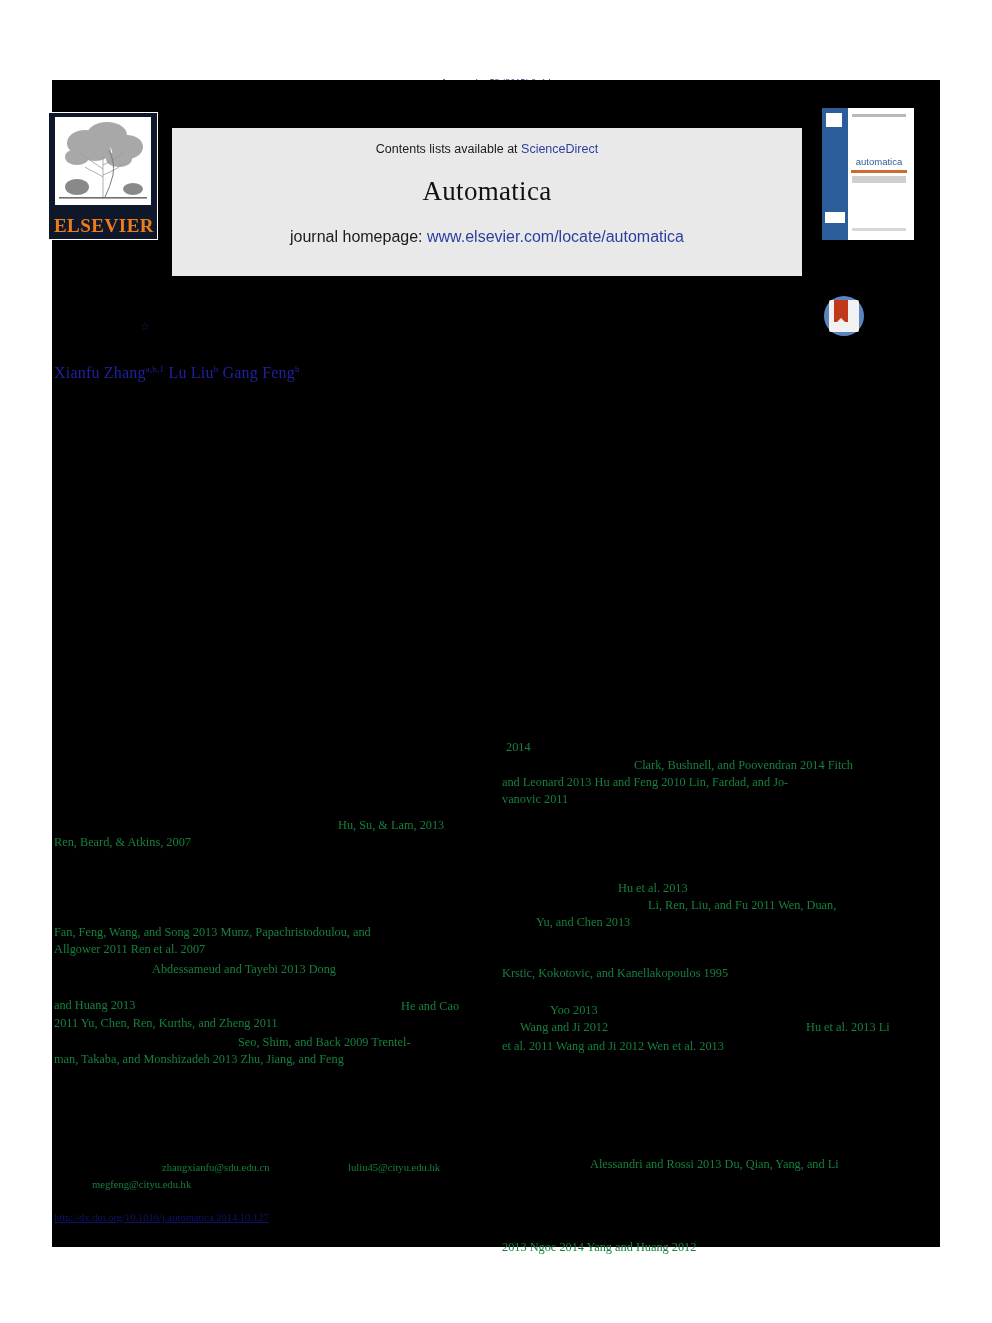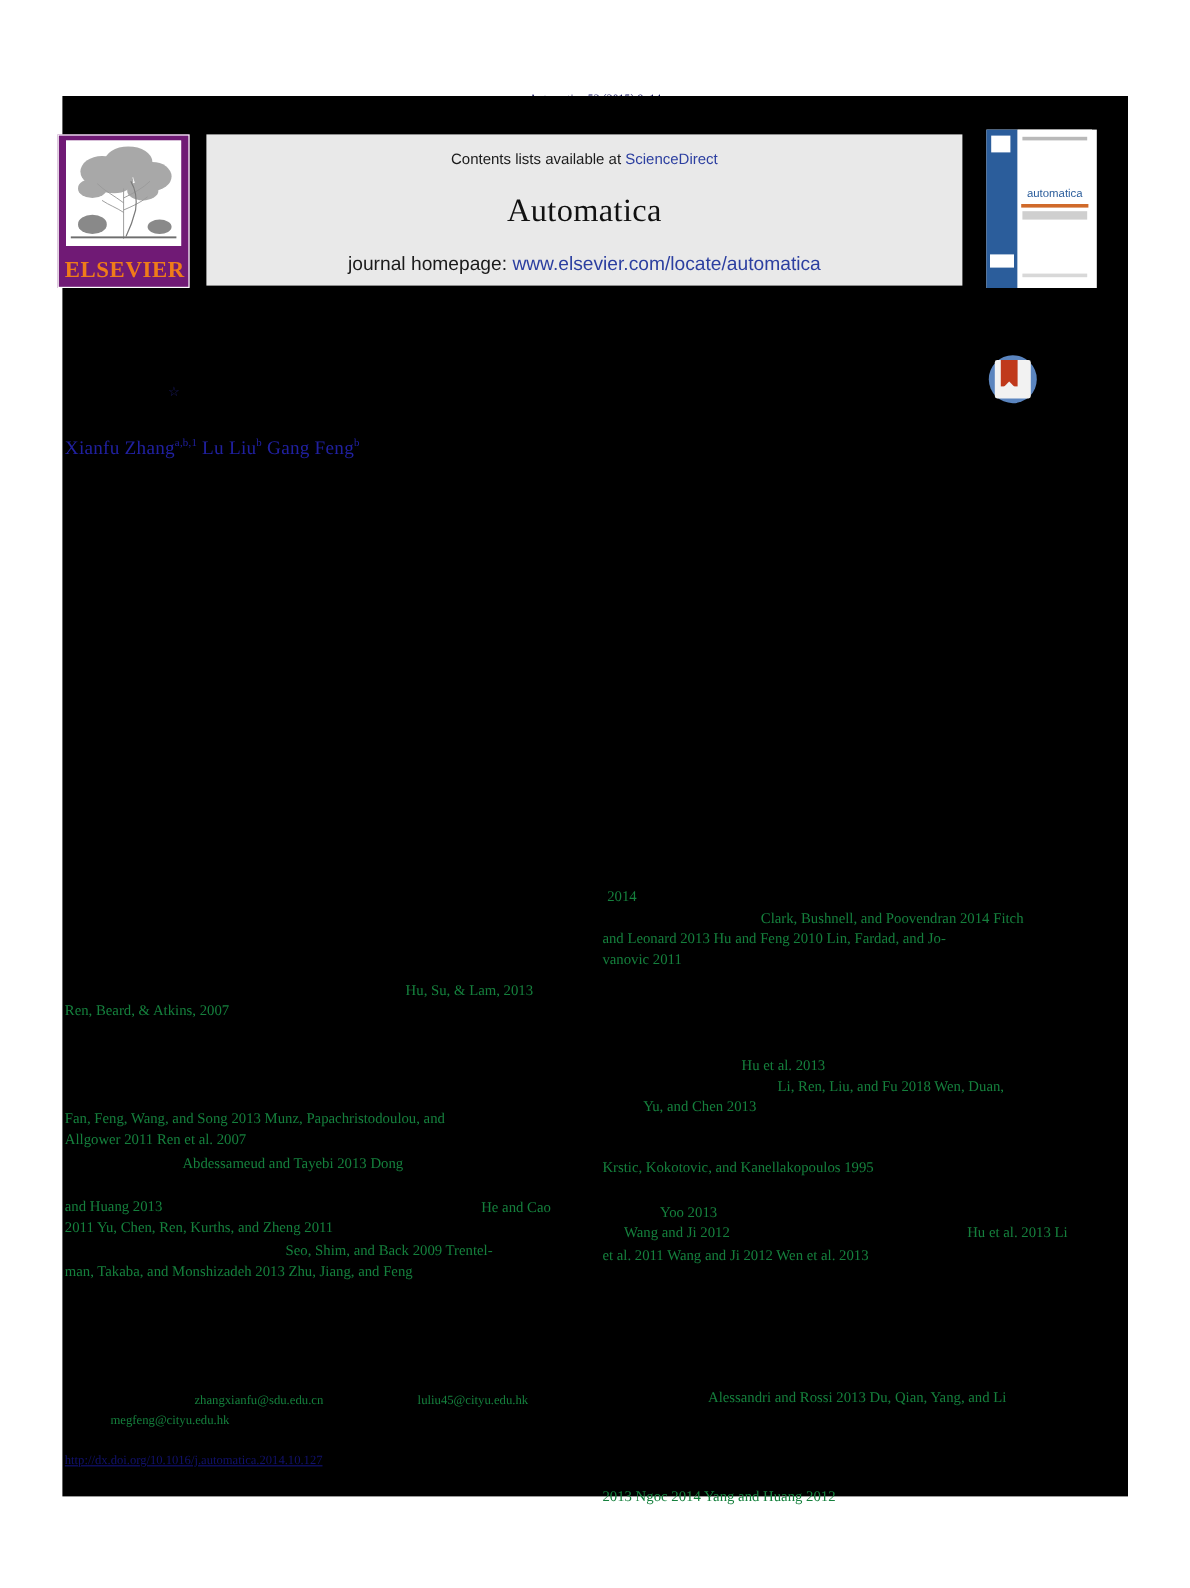--- a/index.html
+++ b/index.html
@@ -18,21 +18,21 @@
   .mh-line1{position:absolute;left:0;top:14px;width:630px;text-align:center;
             font-family:"Liberation Sans",sans-serif;font-size:12.5px;color:#1b1b1b;}
   .mh-line1 a{color:#2c3fa0;text-decoration:none;}
   .mh-title{position:absolute;left:0;top:48px;width:630px;text-align:center;
             font-size:27px;color:#111;letter-spacing:.3px;}
   .mh-line3{position:absolute;left:0;top:100px;width:630px;text-align:center;
             font-family:"Liberation Sans",sans-serif;font-size:16px;color:#1b1b1b;}
   .mh-line3 a{color:#2c3fa0;text-decoration:none;}
 
   
-  .elsevier{position:absolute;left:-5px;top:32px;width:110px;height:125px;background:#701a75;
+  .elsevier{position:absolute;left:-5px;top:32px;width:110px;height:125px;background:#0f172a;
             border:1px solid #ffffff;overflow:hidden;}
   .els-tree{position:absolute;left:6px;top:4px;width:96px;height:88px;background:#ffffff;}
   .els-word{position:absolute;left:0;bottom:2px;width:110px;text-align:center;
             font-family:"Liberation Serif",serif;font-size:19px;font-weight:bold;
             color:#ef7c19;letter-spacing:.5px;}
 
   
   .cover{position:absolute;left:772px;top:28px;width:88px;height:132px;background:#ffffff;}
   .cover-spine{position:absolute;left:0;top:0;width:26px;height:132px;background:#2b5d9b;}
   .cover-face{position:absolute;left:26px;top:0;width:62px;height:132px;background:#ffffff;}
@@ -98,21 +98,21 @@
       <g fill="#7d7d7d" opacity="0.9">
         <ellipse cx="22" cy="70" rx="12" ry="8"></ellipse>
         <ellipse cx="78" cy="72" rx="10" ry="6"></ellipse>
       </g>
       <rect x="4" y="80" width="88" height="1.6" fill="#6e6e6e"></rect>
       <path d="M54 34 q6 10 4 24 q-3 12 -8 22" stroke="#7a7a7a" stroke-width="1" fill="none"></path>
     </svg>
     <div class="els-word">ELSEVIER</div>
   </div>
 
-  <div class="masthead" style="left:172px;top:112px;width:630px;height:126px;text-decoration:underline;">
+  <div class="masthead" style="left:172px;top:128px;width:630px;height:148px;text-decoration:underline;">
     <div class="mh-line1">
       <span>Contents lists available at </span><a href="#">ScienceDirect</a>
     </div>
     <div class="mh-title">Automatica</div>
     <div class="mh-line3">
       <span>journal homepage: </span><a href="#">www.elsevier.com/locate/automatica</a>
     </div>
   </div>
 
   <div class="cover" style="left:822px;top:108px;width:92px;height:132px;">
@@ -152,21 +152,21 @@
       <a class="lnk" href="#" style="left: 54px; top: 1015px; text-decoration: none;">2011        Yu, Chen, Ren, Kurths, and Zheng  2011</a>
       <a class="lnk" href="#" style="left: 238px; top: 1034px; text-decoration: none;">Seo, Shim, and Back  2009  Trentel-</a>
       <a class="lnk" href="#" style="left: 54px; top: 1051px; text-decoration: none;">man, Takaba, and Monshizadeh  2013        Zhu, Jiang, and Feng</a>
     </div>
   <div id="cites-right">
       <a class="lnk" href="#" style="left: 506px; top: 739px; text-decoration: none;">2014</a>
       <a class="lnk" href="#" style="left: 634px; top: 757px; text-decoration: none;">Clark, Bushnell, and Poovendran  2014   Fitch</a>
       <a class="lnk" href="#" style="left: 502px; top: 774px; text-decoration: none;">and Leonard  2013   Hu and Feng  2010        Lin, Fardad, and Jo-</a>
       <a class="lnk" href="#" style="left: 502px; top: 791px; text-decoration: none;">vanovic  2011</a>
       <a class="lnk" href="#" style="left: 618px; top: 880px; text-decoration: none;">Hu et al.  2013</a>
-      <a class="lnk" href="#" style="left: 648px; top: 897px; text-decoration: none;">Li, Ren, Liu, and Fu  2018       Wen, Duan,</a>
+      <a class="lnk" href="#" style="left: 648px; top: 897px; text-decoration: none;">Li, Ren, Liu, and Fu  2011       Wen, Duan,</a>
       <a class="lnk" href="#" style="left: 502px; top: 914px; text-decoration: none; margin-left: 34px;">Yu, and Chen  2013</a>
       <a class="lnk" href="#" style="left: 502px; top: 965px; text-decoration: none;">Krstic, Kokotovic, and Kanellakopoulos  1995</a>
       <a class="lnk" href="#" style="left: 550px; top: 1002px; text-decoration: none;">Yoo  2013</a>
       <a class="lnk" href="#" style="left: 520px; top: 1019px; text-decoration: none;">Wang and Ji  2012</a>
       <a class="lnk" href="#" style="left: 806px; top: 1019px; text-decoration: none;">Hu et al.  2013   Li</a>
       <a class="lnk" href="#" style="left: 502px; top: 1038px; text-decoration: none;">et al.  2011   Wang and Ji  2012       Wen et al.  2013</a>
       <a class="lnk" href="#" style="left: 590px; top: 1156px; text-decoration: none;">Alessandri and Rossi  2013   Du, Qian, Yang, and Li</a>
       <a class="lnk" href="#" style="left: 502px; top: 1239px; text-decoration: none;">2013   Ngoc  2014        Yang and Huang  2012</a>
     </div>
   <div id="emails">

